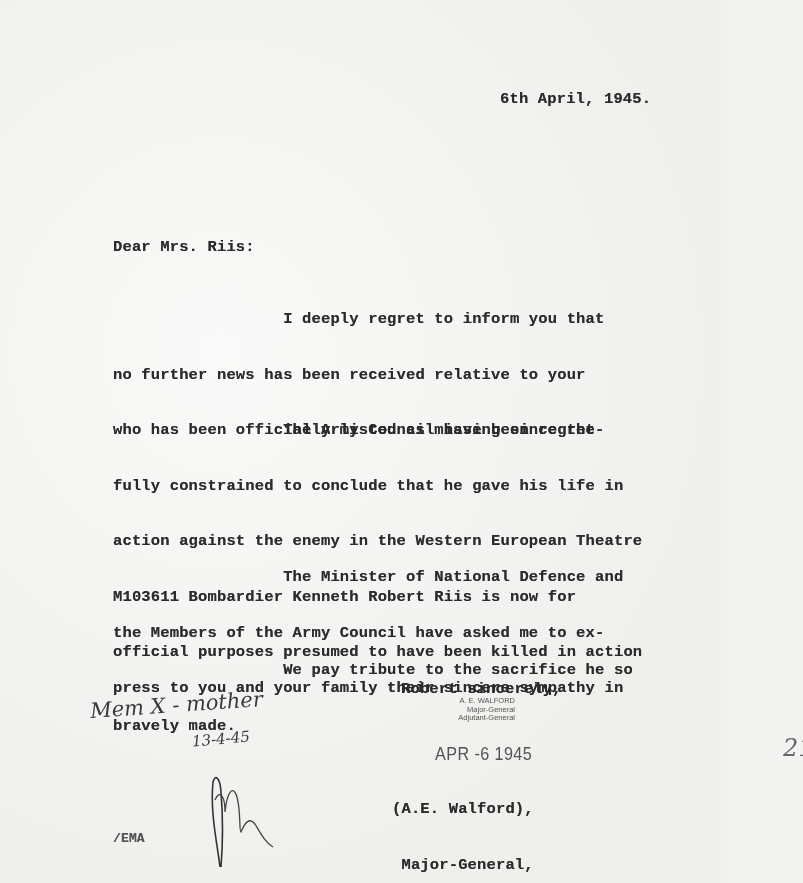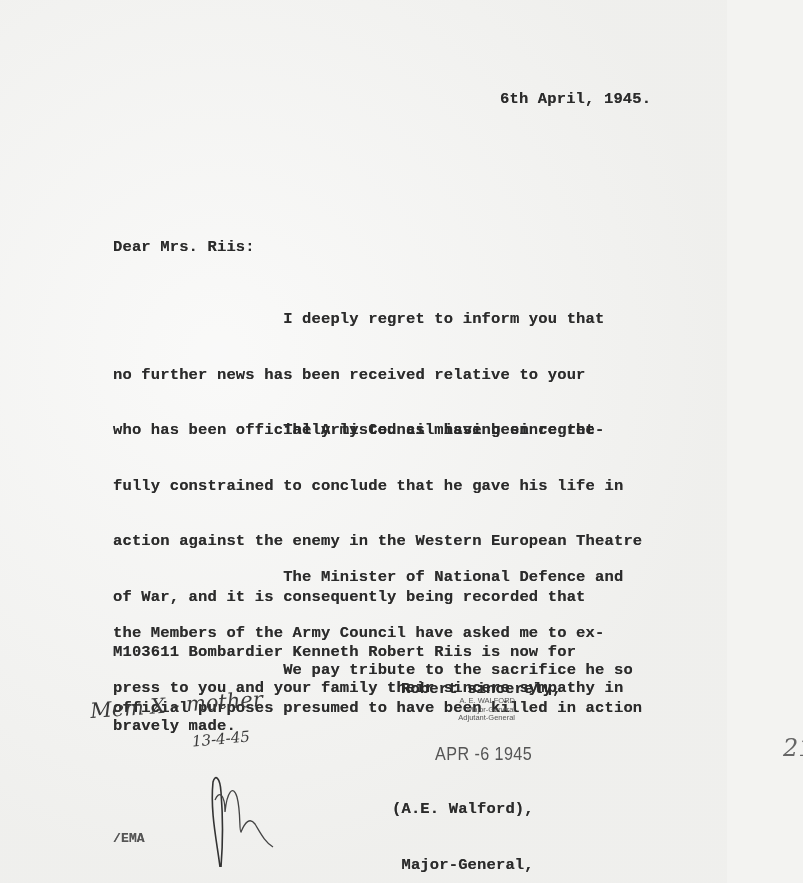--- a/index.html
+++ b/index.html
@@ -75,21 +75,20 @@
   <div class="tw p1">
     <span class="line">                  I deeply regret to inform you that</span>
     <span class="line">no further news has been received relative to your</span>
     <span class="line">who has been officially listed as missing since the</span>
   </div>
 
   <div class="tw p2">
     <span class="line">                  The Army Council have been regret-</span>
     <span class="line">fully constrained to conclude that he gave his life in</span>
     <span class="line">action against the enemy in the Western European Theatre</span>
-    <span class="line">of War, and it is consequently being recorded that</span>
     <span class="line">M103611 Bombardier Kenneth Robert Riis is now for</span>
     <span class="line">official purposes presumed to have been killed in action</span>
   </div>
 
   <div class="tw p3">
     <span class="line">                  The Minister of National Defence and</span>
     <span class="line">the Members of the Army Council have asked me to ex-</span>
     <span class="line">press to you and your family their sincere sympathy in</span>
   </div>
 

